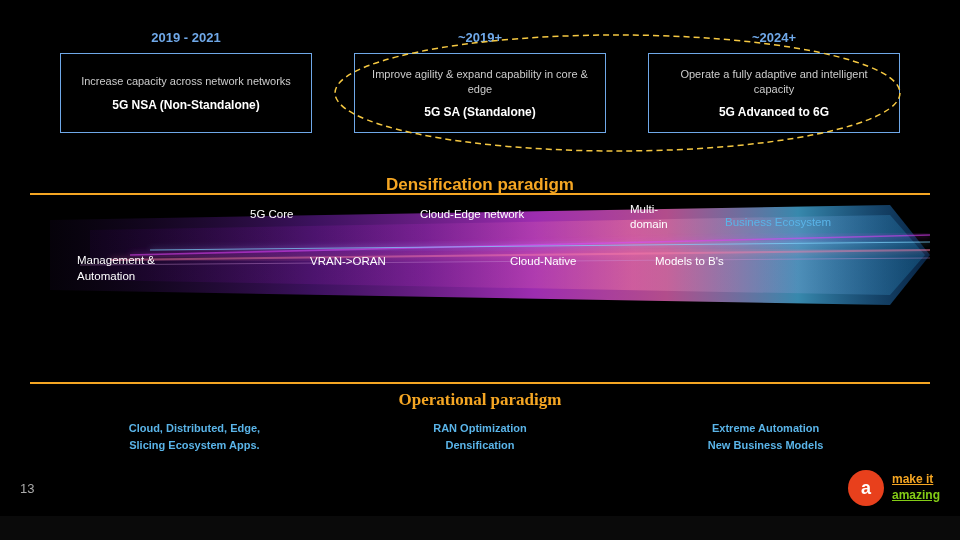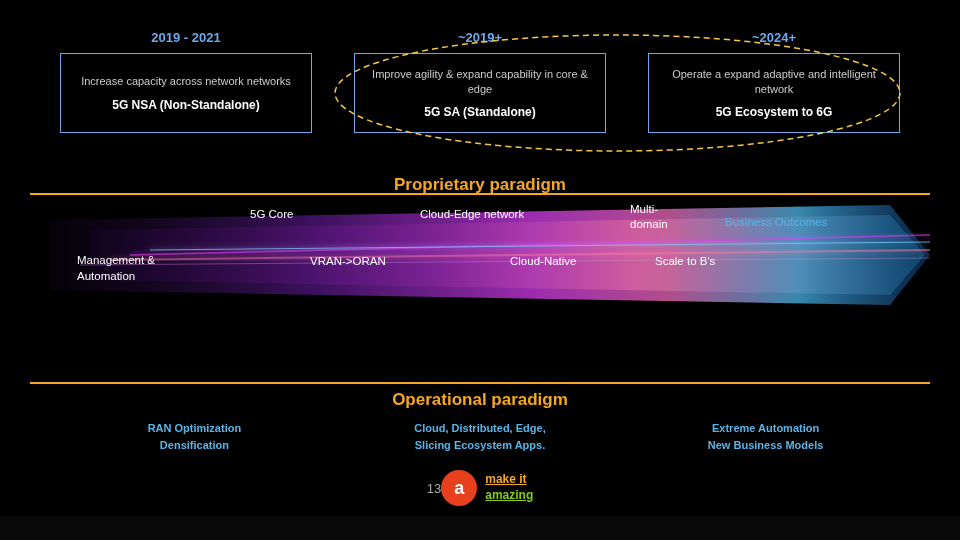--- a/index.html
+++ b/index.html
@@ -115,20 +115,21 @@
     
     .operational-label {
       position: absolute;
       top: 390px;
       left: 0;
       right: 0;
       text-align: center;
       color: #f5a623;
       font-size: 17px;
       font-weight: bold;
+      font-family: Liberation Serif, serif;
     }
 
     
     .bottom-section {
       position: absolute;
       top: 420px;
       left: 60px;
       right: 60px;
       display: flex;
       justify-content: space-between;
@@ -147,21 +148,21 @@
     }
 
     
     .footer {
       position: absolute;
       bottom: 10px;
       left: 20px;
       right: 20px;
       display: flex;
       align-items: center;
-      justify-content: center;
+      justify-content: space-between;
     }
 
     .slide-num {
       color: #aaa;
       font-size: 13px;
     }
 
     .footer-text {
       color: #555;
       font-size: 9px;
@@ -238,33 +239,33 @@
       <div class="timeline-year">~2019+</div>
       <div class="timeline-box">
         <div class="desc">Improve agility &amp; expand capability in core &amp; edge</div>
         <div class="tech-name">5G SA (Standalone)</div>
       </div>
     </div>
 
     <div class="timeline-col">
       <div class="timeline-year">~2024+</div>
       <div class="timeline-box">
-        <div class="desc">Operate a expand adaptive and intelligent network</div>
-        <div class="tech-name">5G Ecosystem to 6G</div>
+        <div class="desc">Operate a fully adaptive and intelligent capacity</div>
+        <div class="tech-name">5G Advanced to 6G</div>
       </div>
     </div>
   </div>
 
   <div class="dashed-oval-container">
     <svg viewBox="0 0 570 130" preserveAspectRatio="none">
       <ellipse cx="285" cy="65" rx="280" ry="58" fill="none" stroke="#f5c842" stroke-width="1.5" stroke-dasharray="6,4"></ellipse>
     </svg>
   </div>
 
-  <div class="monetization-label">Proprietary paradigm</div>
+  <div class="monetization-label">Densification paradigm</div>
 
   <div class="orange-line-top"></div>
 
   <div class="beam-section">
     <svg width="900" height="110" viewBox="0 0 900 110" style="position:absolute;top:0;left:0;">
       <defs>
         <linearGradient id="beamGrad" x1="0%" y1="0%" x2="100%" y2="0%">
           <stop offset="0%" style="stop-color:#1a0a2e;stop-opacity:0.3"></stop>
           <stop offset="30%" style="stop-color:#6b1fa8;stop-opacity:0.8"></stop>
           <stop offset="55%" style="stop-color:#e040fb;stop-opacity:1"></stop>
@@ -293,37 +294,37 @@
 
       <line x1="100" y1="55" x2="900" y2="35" stroke="#e040fb" stroke-width="1.5" opacity="0.6" filter="url(#glow)"></line>
       <line x1="80" y1="60" x2="900" y2="50" stroke="#ff80ab" stroke-width="2" opacity="0.5" filter="url(#glow)"></line>
       <line x1="120" y1="50" x2="900" y2="42" stroke="#80d8ff" stroke-width="1" opacity="0.7" filter="url(#glow)"></line>
       <line x1="50" y1="65" x2="900" y2="58" stroke="#ce93d8" stroke-width="1" opacity="0.4"></line>
     </svg>
 
     <div class="beam-label" style="top:8px;left:220px;">5G Core</div>
     <div class="beam-label" style="top:8px;left:390px;">Cloud-Edge network</div>
     <div class="beam-label" style="top:2px;left:600px;line-height:1.3;">Multi-<br>domain</div>
-    <div class="beam-label" style="top:16px;left:695px;color:#5ab4e8;">Business Outcomes</div>
+    <div class="beam-label" style="top:16px;left:695px;color:#5ab4e8;">Business Ecosystem</div>
     <div class="beam-label" style="top:52px;left:47px;line-height:1.4;">Management &amp;<br>Automation</div>
     <div class="beam-label" style="top:55px;left:280px;">VRAN-&gt;ORAN</div>
     <div class="beam-label" style="top:55px;left:480px;">Cloud-Native</div>
-    <div class="beam-label" style="top:55px;left:625px;">Scale to B's</div>
+    <div class="beam-label" style="top:55px;left:625px;">Models to B's</div>
   </div>
 
   <div class="orange-line-bottom"></div>
 
   <div class="operational-label">Operational paradigm</div>
 
   <div class="bottom-section">
     <div class="bottom-col">
+      <div class="bottom-label">Cloud, Distributed, Edge,<br>Slicing Ecosystem Apps.</div>
+    </div>
+    <div class="bottom-col">
       <div class="bottom-label">RAN Optimization<br>Densification</div>
-    </div>
-    <div class="bottom-col">
-      <div class="bottom-label">Cloud, Distributed, Edge,<br>Slicing Ecosystem Apps.</div>
     </div>
     <div class="bottom-col">
       <div class="bottom-label">Extreme Automation<br>New Business Models</div>
     </div>
   </div>
 
   <div class="footer">
     <div class="slide-num">13</div>
     <div class="logo-area">
       <div class="logo-icon">

